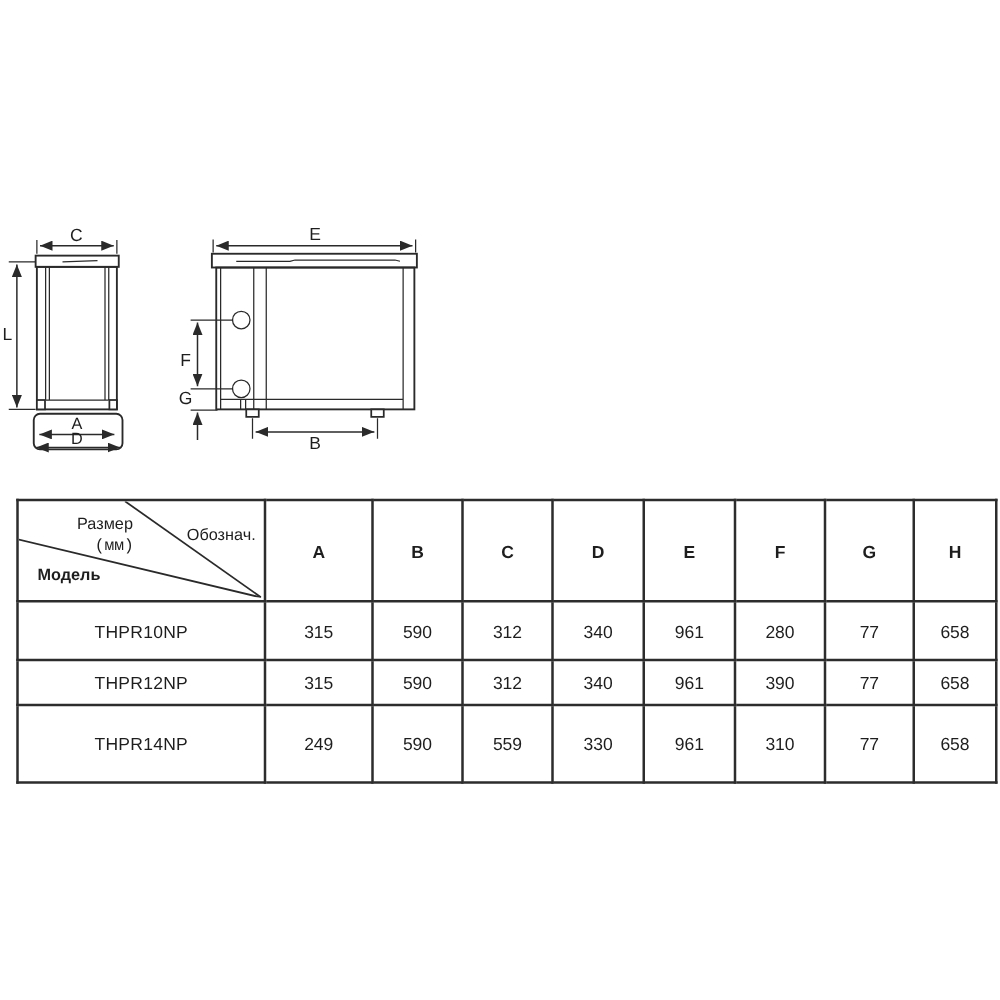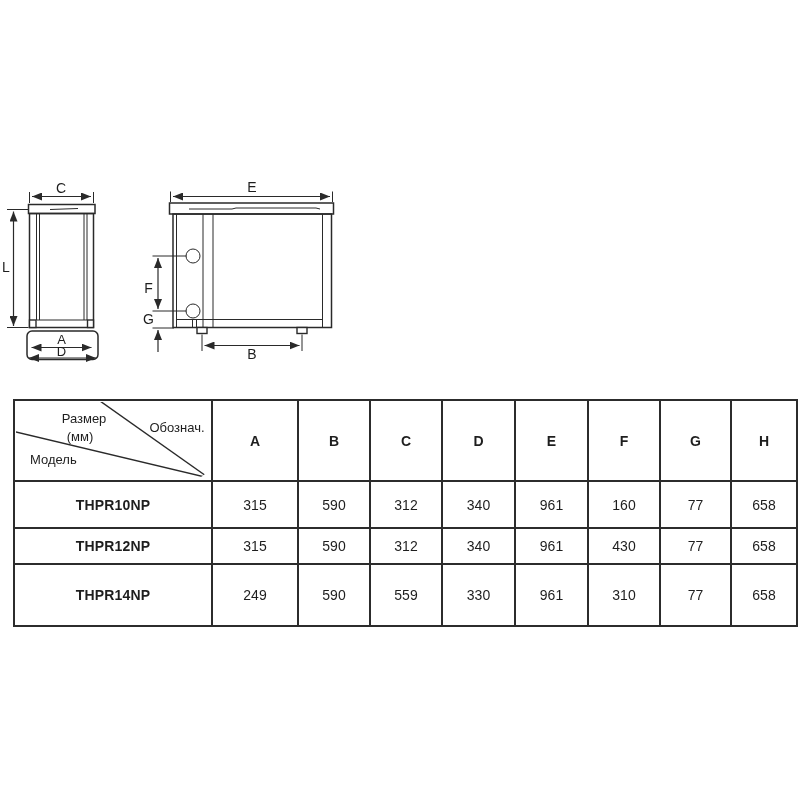--- a/index.html
+++ b/index.html
@@ -23,28 +23,28 @@
   table.dims{
     position:absolute;left:13px;top:399px;width:783px;
     border-collapse:collapse;table-layout:fixed;
     background:#ffffff;
   }
   table.dims td{
     border:2px solid #2c2c2c;text-align:center;vertical-align:middle;
     font-size:14px;color:#1e1e1e;padding:0;overflow:hidden;
   }
   td.colhead{font-weight:bold;font-size:15px;}
-  td.model{text-align:left;padding-left:10px;font-weight:bold;letter-spacing:.2px;}
-  td.corner{position:relative;padding:0;border-radius:19px;}
+  td.model{text-align:left;padding-left:10px;font-weight:normal;letter-spacing:.2px;}
+  td.corner{position:relative;padding:0;}
   td.corner svg{position:absolute;left:0;top:0;}
   .corner-label{position:absolute;font-size:13px;color:#1e1e1e;white-space:nowrap;}
   .lbl-size{left:38px;top:10px;width:62px;text-align:center;}
-  .lbl-unit{left:38px;top:28px;width:54px;text-align:center;}
+  .lbl-unit{left:38px;top:28px;width:54px;text-align:right;font-family:Liberation Mono, monospace;}
   .lbl-designation{left:127px;top:19px;width:70px;text-align:center;}
-  .lbl-model{left:15px;top:51px;}
+  .lbl-model{left:15px;top:51px;font-weight:bold;}
 </style>
 </head>
 <body>
 
 <div class="stage">
 
   <svg class="drawing" width="360" height="200" viewBox="0 178 360 200" xmlns="http://www.w3.org/2000/svg">
     <defs>
       <marker id="arw" viewBox="0 0 10 8" markerWidth="10" markerHeight="8" refX="10" refY="4" orient="auto-start-reverse" markerUnits="userSpaceOnUse">
         <path d="M0,0 L10,4 L0,8 Z" fill="#2a2a2a"></path>
@@ -144,33 +144,33 @@
         <td class="colhead">H</td>
       </tr>
 
       <tr style="height:47px">
         <td class="model">THPR10NP</td>
         <td>315</td>
         <td>590</td>
         <td>312</td>
         <td>340</td>
         <td>961</td>
-        <td>160</td>
+        <td>280</td>
         <td>77</td>
         <td>658</td>
       </tr>
 
       <tr style="height:36px">
         <td class="model">THPR12NP</td>
         <td>315</td>
         <td>590</td>
         <td>312</td>
         <td>340</td>
         <td>961</td>
-        <td>430</td>
+        <td>390</td>
         <td>77</td>
         <td>658</td>
       </tr>
 
       <tr style="height:62px">
         <td class="model">THPR14NP</td>
         <td>249</td>
         <td>590</td>
         <td>559</td>
         <td>330</td>

